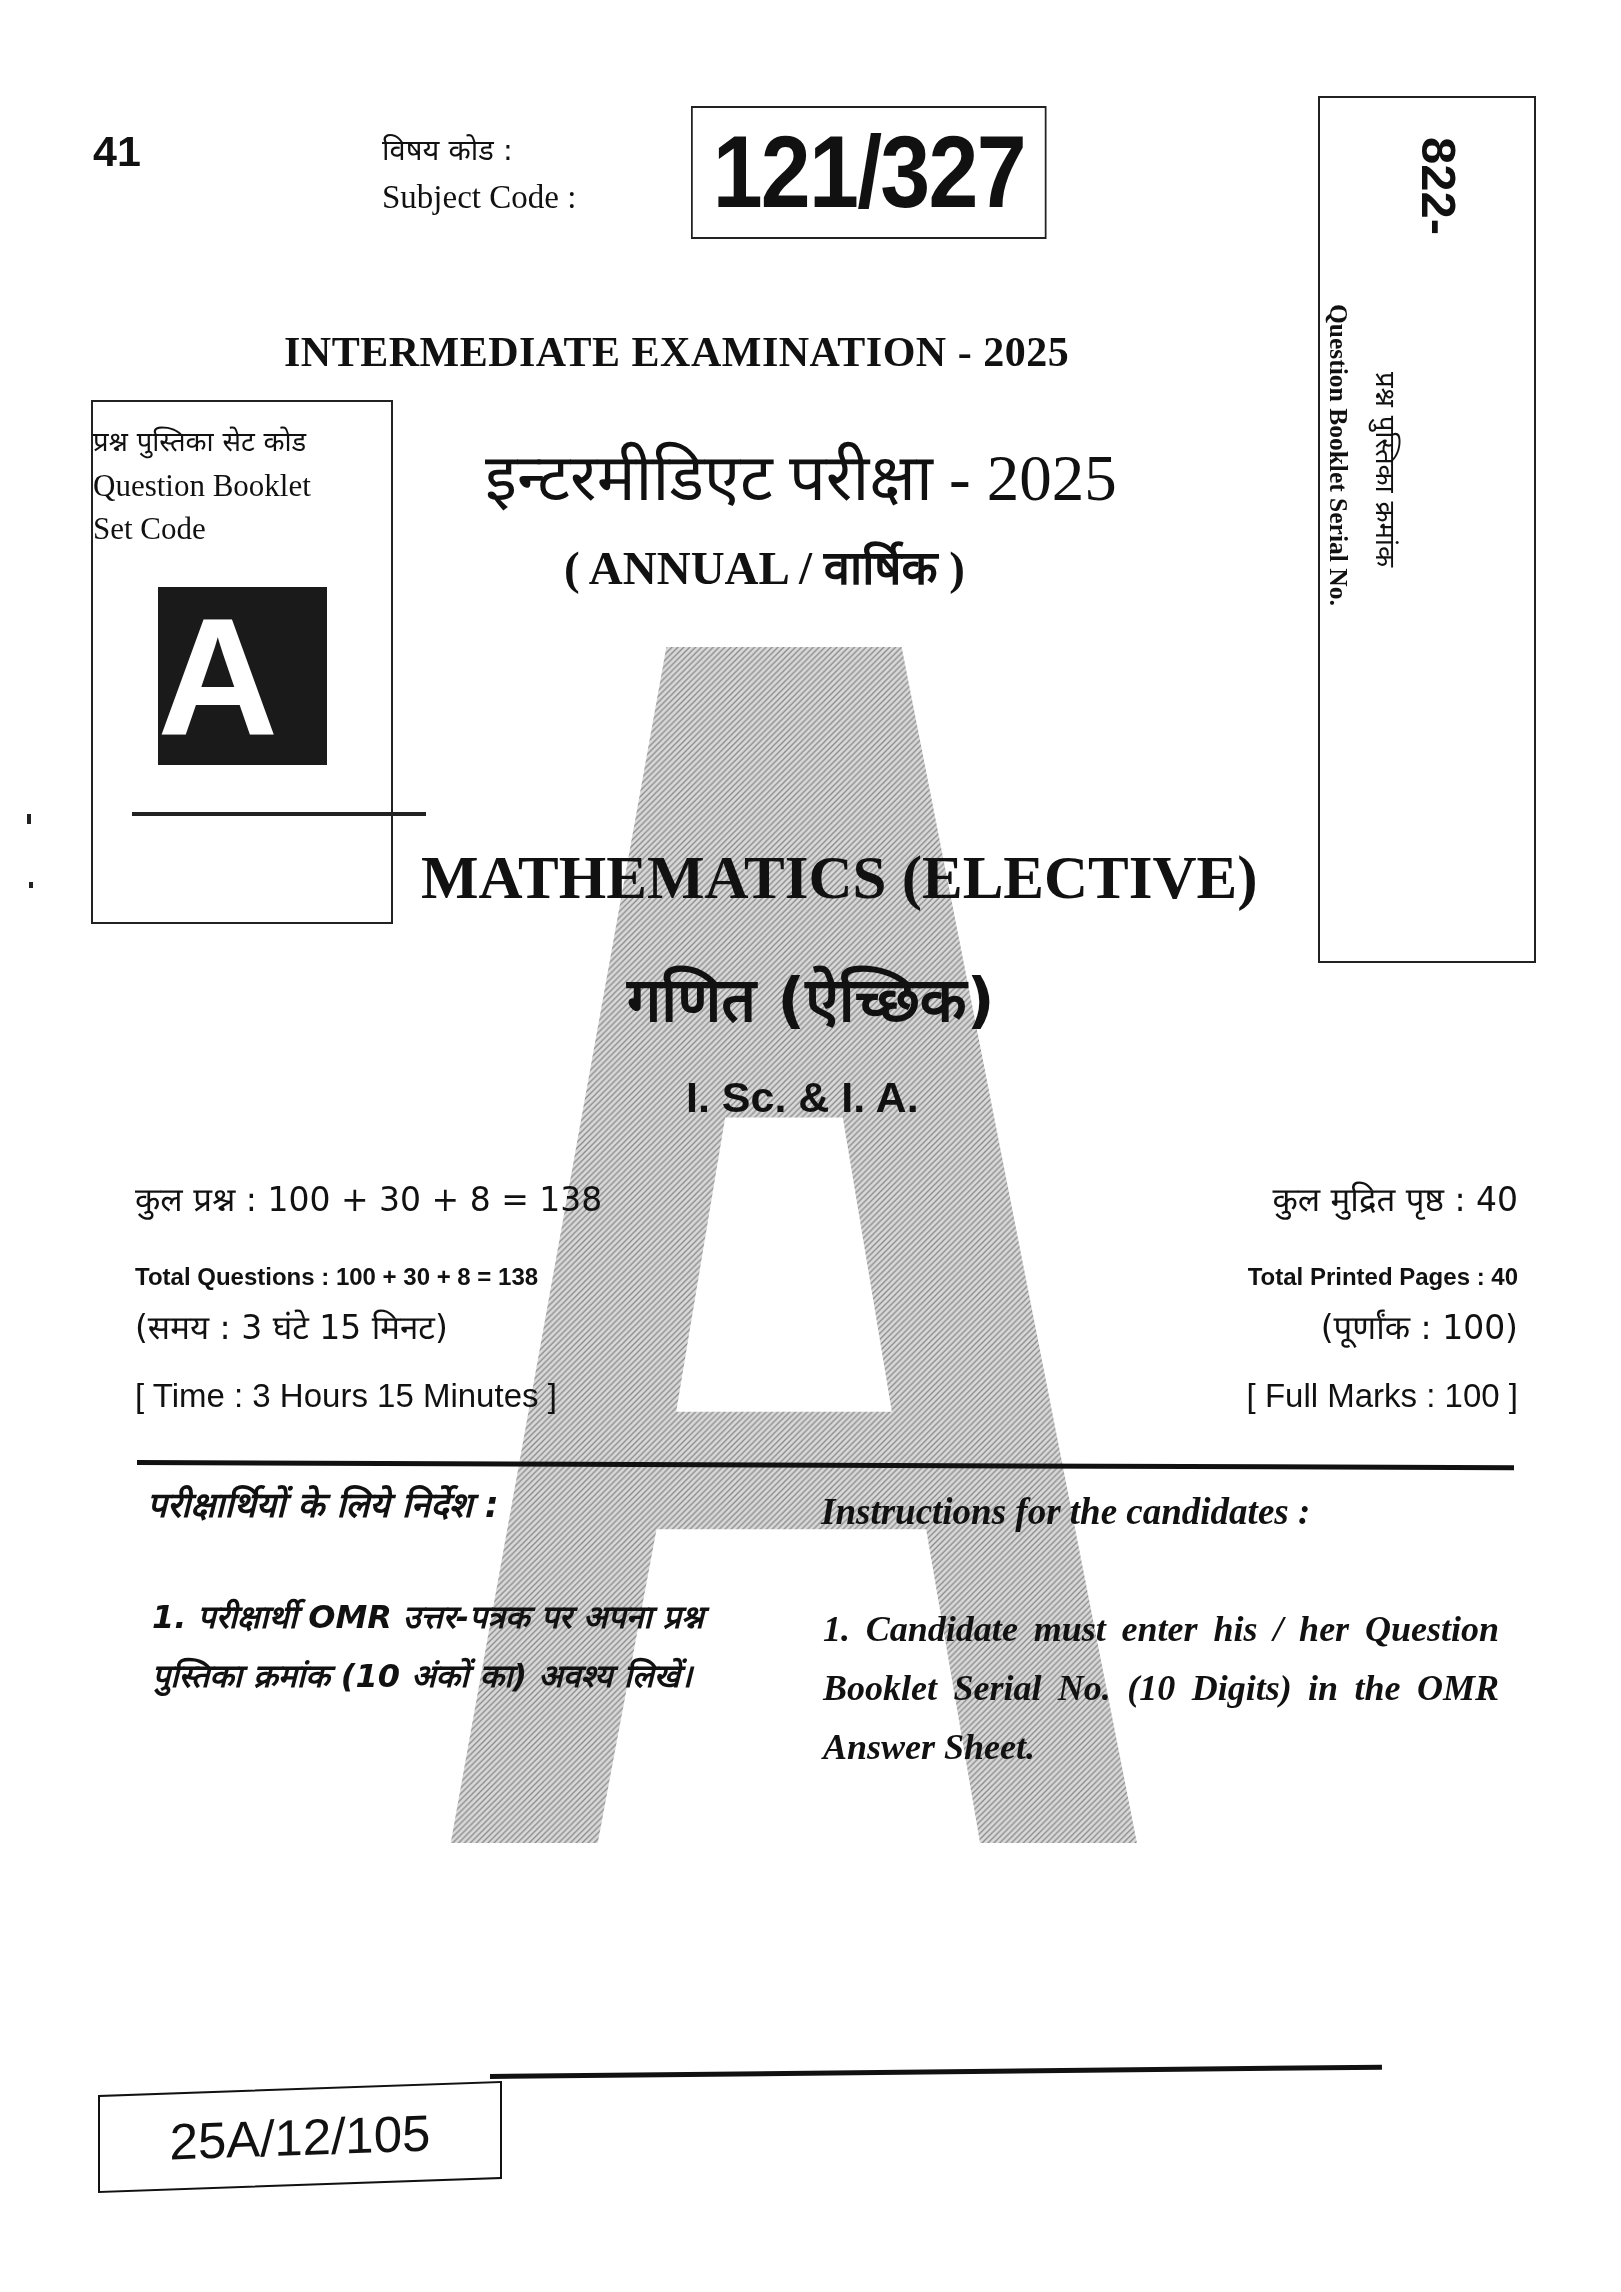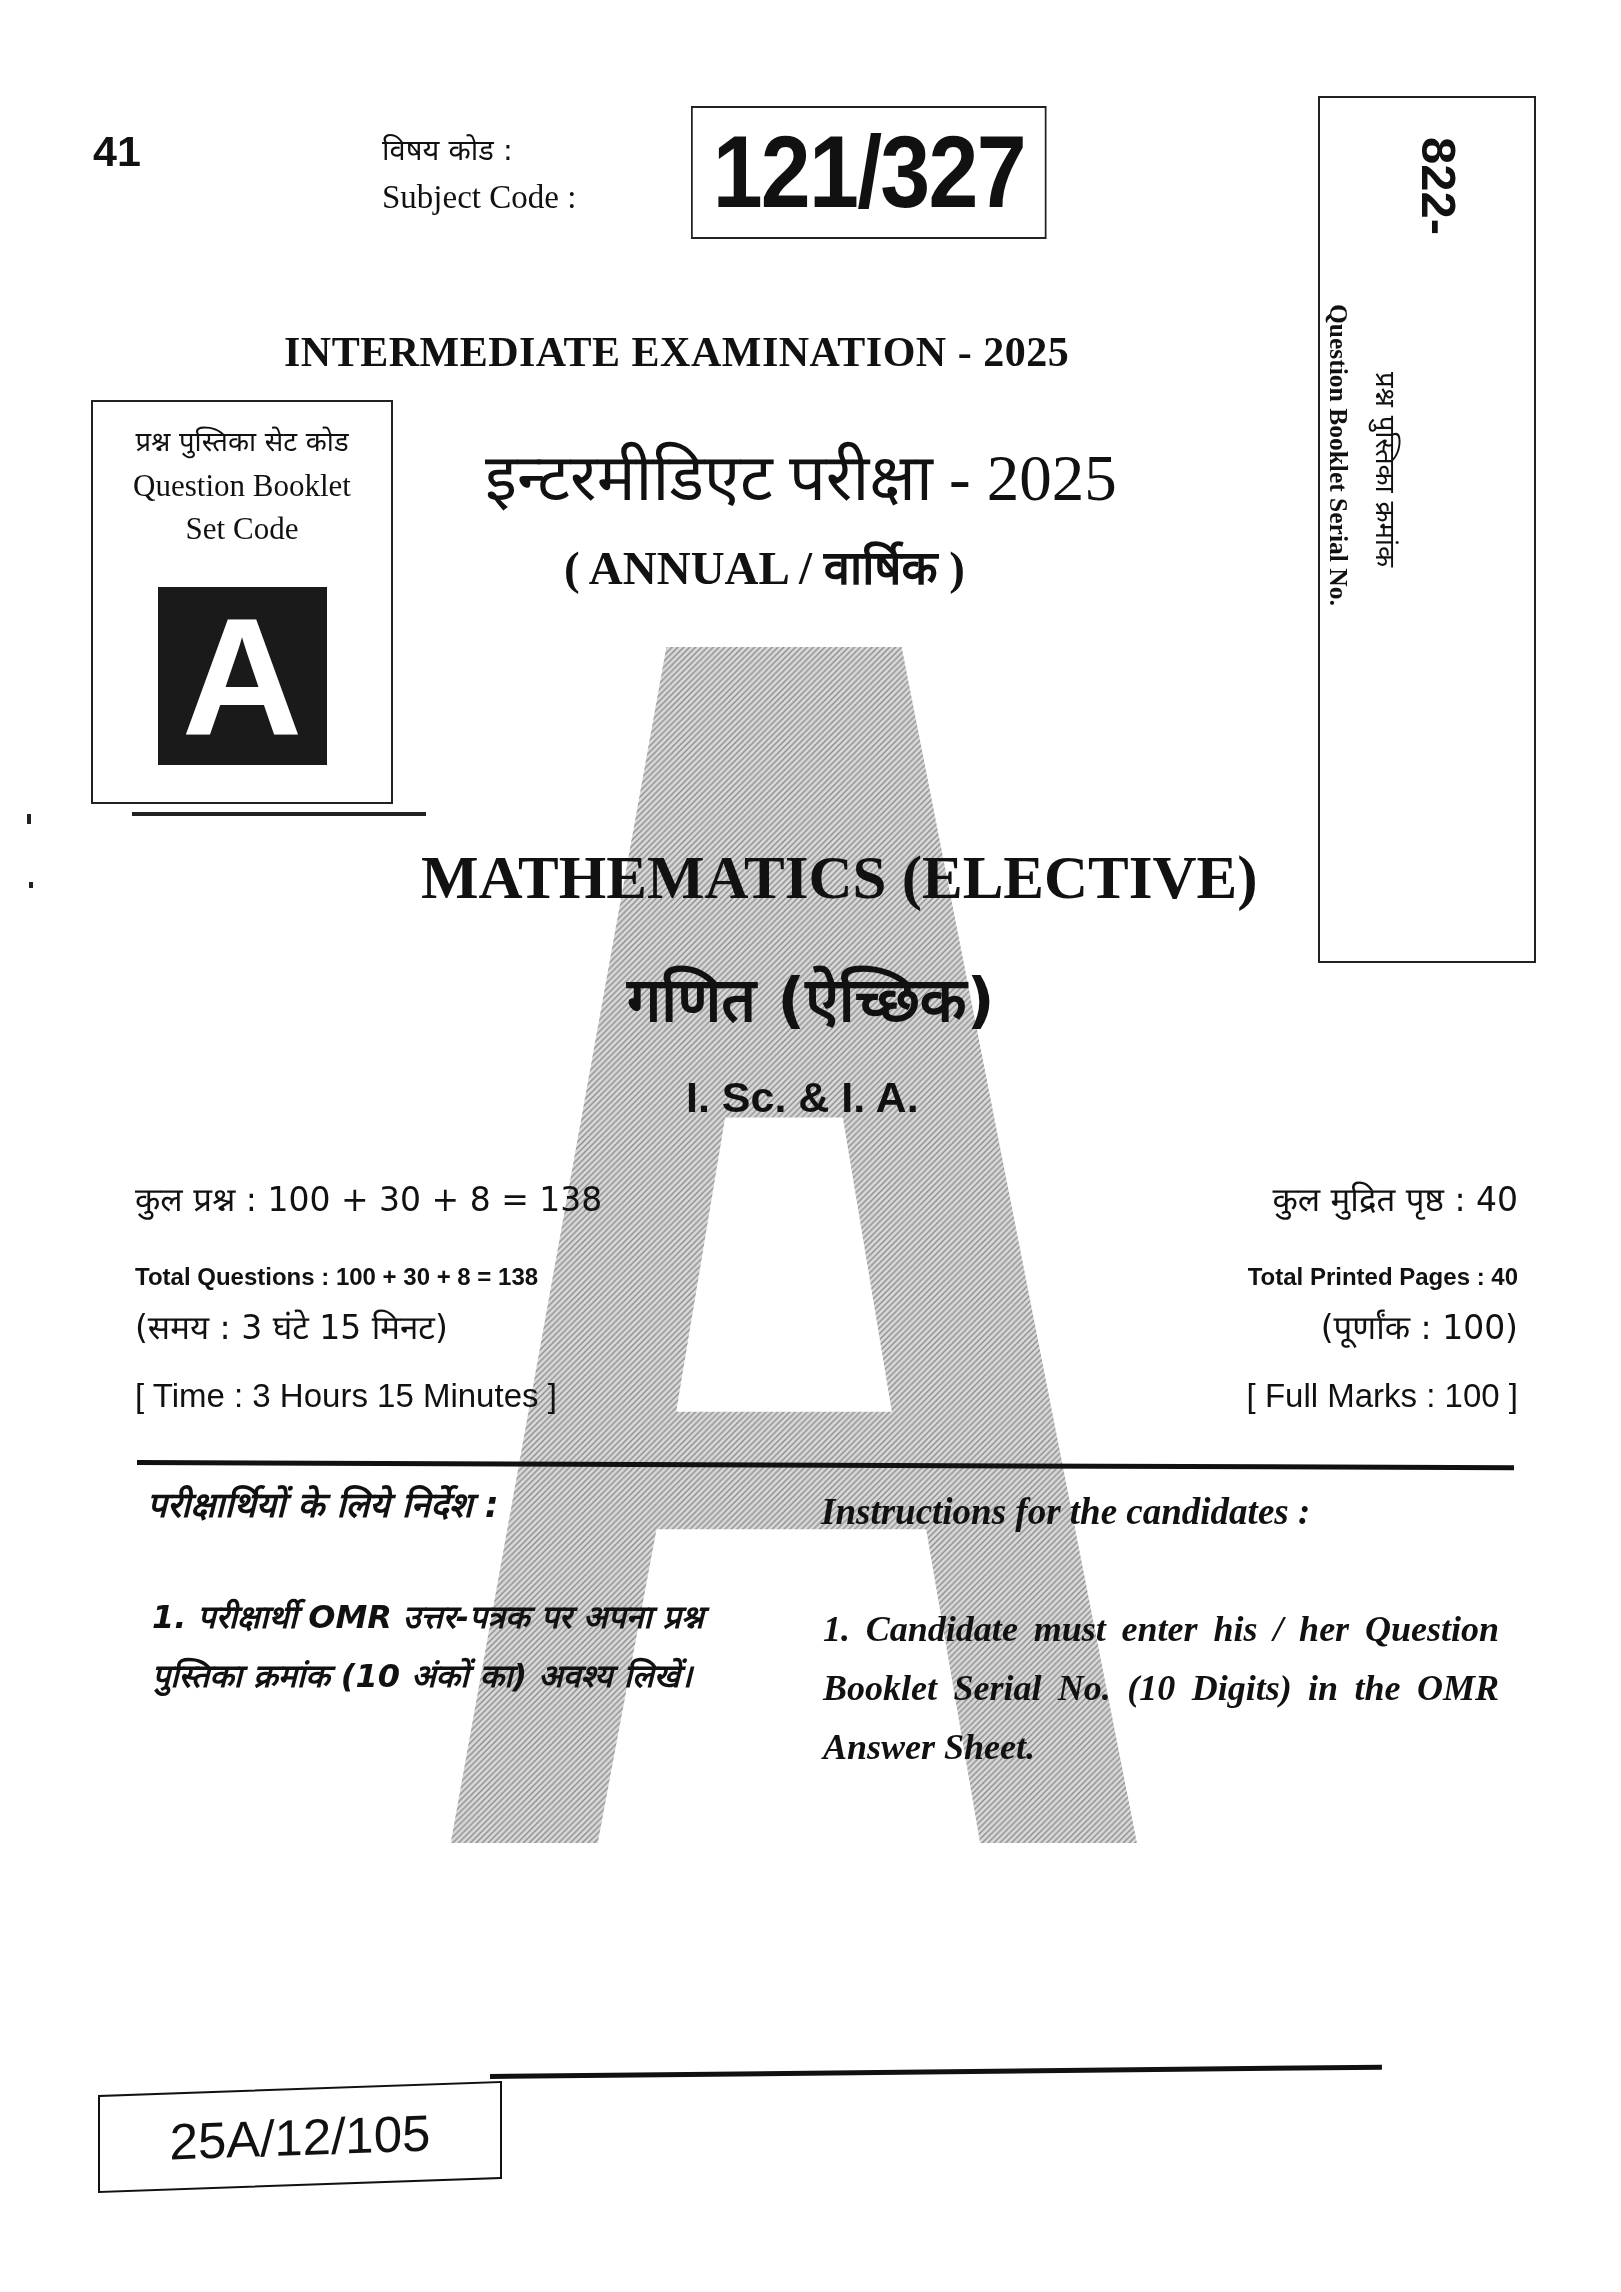--- a/index.html
+++ b/index.html
@@ -12,21 +12,21 @@
               display:flex; align-items:center; justify-content:center;
               font-family:"Liberation Sans", sans-serif; font-weight:bold; font-size:102px; letter-spacing:-2px; transform:scaleX(0.88); transform-origin:left; }
   .serial-box { left:1318px; top:96px; width:218px; height:867px; border:2.9px solid #222; box-sizing:border-box; }
   .serial-num { left:1411px; top:137px; font-family:"Liberation Sans", sans-serif; font-weight:bold; font-size:49px;
                 writing-mode:vertical-rl; }
   .serial-hi { left:1367px; top:372px; font-size:27.4px; writing-mode:vertical-rl; font-family:"DejaVu Sans", sans-serif; }
   .serial-en { left:1323px; top:304px; font-size:25.5px; font-weight:bold; writing-mode:vertical-rl; font-family:"Liberation Serif", serif; }
   .exam-en { left:284px; top:328px; font-size:42px; font-weight:bold; font-family:"Liberation Serif", serif; letter-spacing:0.5px; }
   .exam-hi { left:485px; top:431px; font-size:65px; font-family:Liberation Serif, serif; }
   .annual { left:564px; top:534px; font-size:47px; font-weight:bold; font-family:"Liberation Serif", serif; }
-  .set-box { left:91px; top:400px; width:302px; height:404px; border:2.9px solid #222; box-sizing:border-box; text-align:center; }
+  .set-box { left:91px; top:400px; width:302px; height:524px; border:2.9px solid #222; box-sizing:border-box; }
   .set-box .hi { margin-top:19.6px; font-size:27.4px; font-family:"DejaVu Sans", sans-serif; }
   .set-box .en { font-size:31px; line-height:43px; font-family:"Liberation Serif", serif; margin-top:5.9px; }
   .set-letter { margin:37px auto 0; width:169px; height:178px; background:#1a1a1a; color:#fff;
                 font-family:"Liberation Sans", sans-serif; font-weight:bold; font-size:167px; line-height:178px; }
   .set-underline { left:132px; top:812px; width:294px; height:3.9px; background:#222; }
   .watermark { left:431px; top:647px; width:706px; height:1196px; }
   .subject-en { left:421px; top:843px; font-size:61px; font-weight:bold; font-family:"Liberation Serif", serif; }
   .subject-hi { left:627px; top:956px; font-size:61px; font-weight:bold; font-family:"DejaVu Sans", sans-serif; }
   .stream { left:686px; top:1073px; font-size:43px; font-weight:bold; font-family:Liberation Sans, sans-serif; }
   .left-col { left:135px; font-family:"Liberation Sans", sans-serif; }

